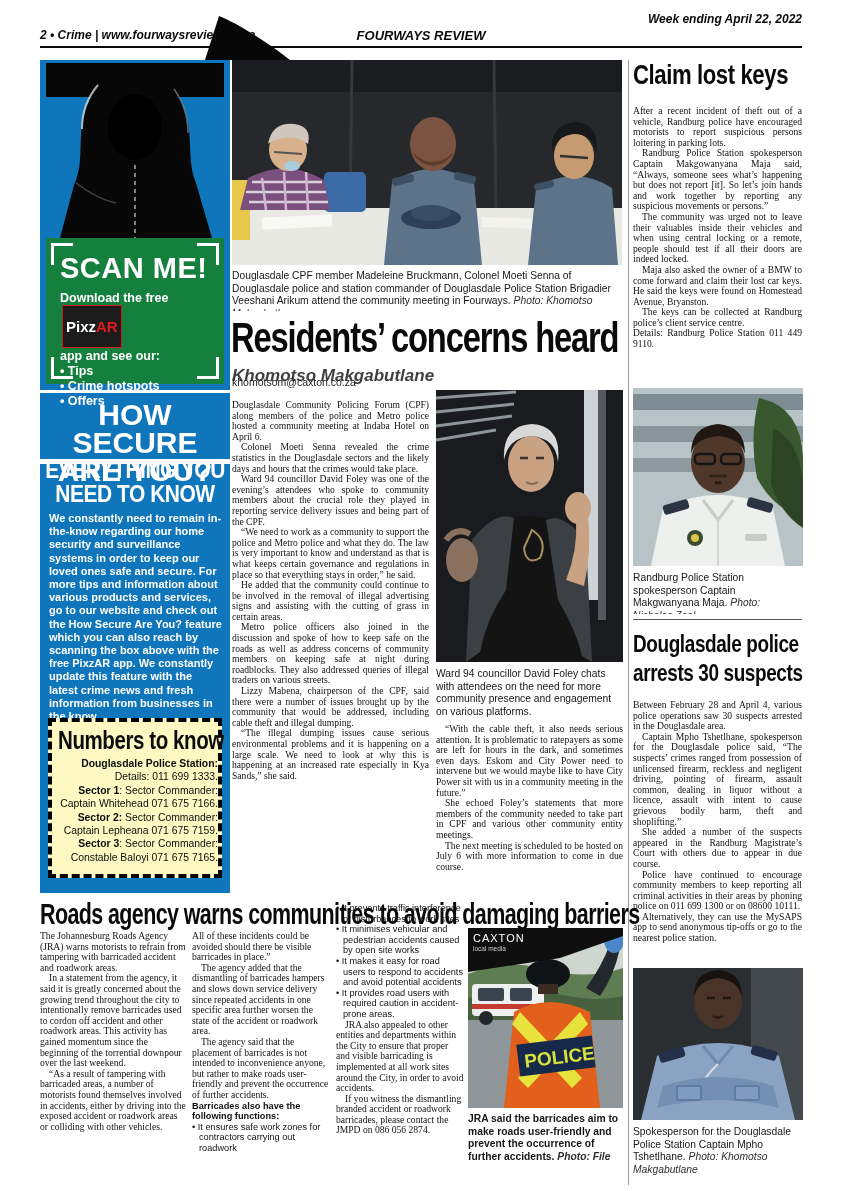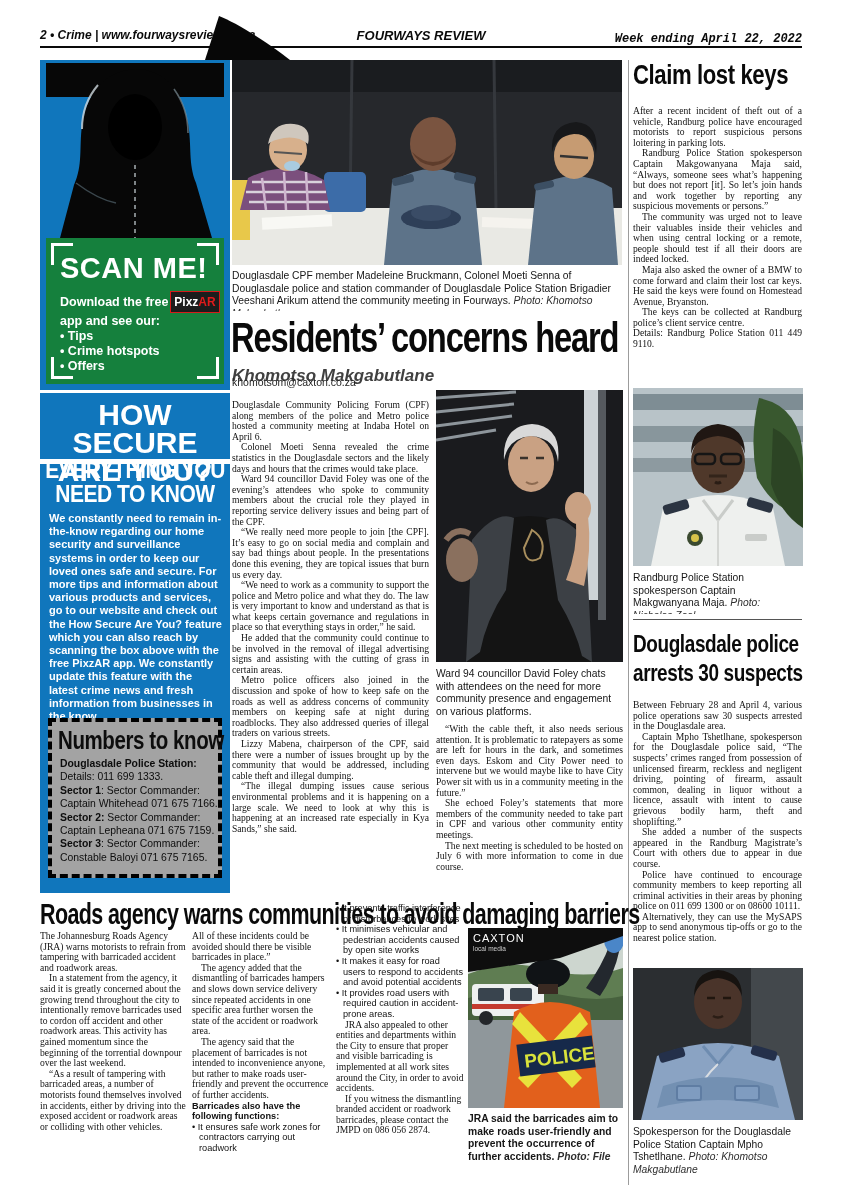--- a/index.html
+++ b/index.html
@@ -23,44 +23,44 @@
   
   .caption{font-size:10.3px;line-height:12.6px;color:#161616;}
   .caption .credit{font-style:italic;color:#2e2e2e;}
   .byline{font-weight:bold;font-style:italic;font-size:17px;color:#404040;}
   .email{font-size:10.5px;color:#222;}
   
   .ad{background:#1076bc;overflow:hidden;}
   .scanbox{position:absolute;background:#15803d;color:#fff;}
   .scan-title{font-weight:bold;font-size:29px;letter-spacing:0.5px;margin:14px 0 6px 14px;}
   .scan-line{font-weight:bold;font-size:12.5px;margin:1px 0 0 14px;}
-  .pixzar{display:inline-block;background:#1c1c1c;border:1px solid #d61a1a;padding:3px 3px;font-size:12px;font-weight:bold;margin-left:2px;}
+  .pixzar{display:inline-block;background:#1c1c1c;border:1px solid #d61a1a;padding:12px 3px;font-size:15px;font-weight:bold;margin-left:2px;}
   .pixzar .ar{color:#e01b1b;}
   .br{position:absolute;width:19px;height:19px;border:3px solid #fff;}
   .br.tl{left:5px;top:5px;border-right:none;border-bottom:none;}
   .br.tr{right:5px;top:5px;border-left:none;border-bottom:none;}
   .br.bl{left:5px;bottom:5px;border-right:none;border-top:none;}
   .br.brn{right:5px;bottom:5px;border-left:none;border-top:none;}
   .how{color:#fff;font-weight:bold;font-size:30px;line-height:28px;text-align:center;border-top:3px solid #fff;border-bottom:5px solid #fff;padding-top:8px;}
   .everything{color:#fff;font-weight:700;font-size:21px;line-height:21px;text-align:center;letter-spacing:-0.5px;transform:scaleY(1.12);transform-origin:center top;}
   .ad-body{color:#fff;font-weight:bold;font-size:11px;line-height:13.2px;}
   .ad-body p{margin:0;}
-  .numbers{position:absolute;background:#a3a3a3;border:4px dashed #000;color:#0d0d0d;}
+  .numbers{position:absolute;background:#fef9c3;border:4px dashed #000;color:#0d0d0d;text-align:right;}
   .num-title{font-weight:700;font-size:25px;letter-spacing:-0.5px;transform:scaleX(0.82);transform-origin:0 0;white-space:nowrap;margin:4px 0 2px 6px;}
   .num-row{font-size:10.4px;line-height:13.4px;margin-left:8px;}
   .num-row .nb{font-weight:bold;}
 </style>
 </head>
 <body>
 
 <div class="page">
 
   <div class="abs hdr" style="left:40px;top:28px;">2 • Crime | www.fourwaysreview.co.za</div>
   <div class="abs hdr" style="left:0;top:28px;width:842px;text-align:center;font-size:13px;">FOURWAYS REVIEW</div>
-  <div class="abs hdr" style="right:40px;top:32px;font-family:Liberation Mono, monospace;">Week ending April 22, 2022</div>
+  <div class="abs hdr" style="right:40px;top:12px;">Week ending April 22, 2022</div>
   <div class="abs rule" style="left:40px;top:46px;width:762px;height:2px;"></div>
   <svg class="abs" style="left:205px;top:16px;" width="85" height="44">
       <path d="M14 0 C30 6 62 26 85 44 L0 44 Z" fill="#070707"></path>
     </svg>
   <div class="abs vdiv" style="left:628px;top:60px;height:1125px;"></div>
 
   <div class="abs ad" style="left:40px;top:60px;width:190px;height:833px;">
 
     <svg class="abs" style="left:6px;top:3px;" width="178" height="175" viewBox="0 0 178 175">
       <rect width="178" height="175" fill="#1076bc"></rect>
@@ -146,21 +146,20 @@
   </div>
 
   <div class="abs hl" style="left:231px;top:313px;font-size:43px;letter-spacing:-1.5px;transform:scaleX(0.76);">Residents’ concerns heard</div>
   <div class="abs byline" style="left:232px;top:366px;">Khomotso Makgabutlane</div>
   <div class="abs email" style="left:232px;top:376px;">khomotsom@caxton.co.za</div>
 
   <div class="abs serif-col" style="left:232px;top:400px;width:197px;height:489px;">
     <p>Douglasdale Community Policing Forum (CPF) along members of the police and Metro police hosted a community meeting at Indaba Hotel on April 6.</p>
     <p class="ind">Colonel Moeti Senna revealed the crime statistics in the Douglasdale sectors and the likely days and hours that the crimes would take place.</p>
     <p class="ind">Ward 94 councillor David Foley was one of the evening’s attendees who spoke to community members about the crucial role they played in reporting service delivery issues and being part of the CPF.</p>
-    <p class="ind">“We really need more people to join [the CPF]. It’s easy to go on social media and complain and say bad things about people. In the presentations done this evening, they are topical issues that burn us every day.</p>
     <p class="ind">“We need to work as a community to support the police and Metro police and what they do. The law is very important to know and understand as that is what keeps certain governance and regulations in place so that everything stays in order,” he said.</p>
     <p class="ind">He added that the community could continue to be involved in the removal of illegal advertising signs and assisting with the cutting of grass in certain areas.</p>
     <p class="ind">Metro police officers also joined in the discussion and spoke of how to keep safe on the roads as well as address concerns of community members on keeping safe at night during roadblocks. They also addressed queries of illegal traders on various streets.</p>
     <p class="ind">Lizzy Mabena, chairperson of the CPF, said there were a number of issues brought up by the community that would be addressed, including cable theft and illegal dumping.</p>
     <p class="ind">“The illegal dumping issues cause serious environmental problems and it is happening on a large scale. We need to look at why this is happening at an increased rate especially in Kya Sands,” she said.</p>
   </div>
 
   <svg class="abs" style="left:436px;top:390px;" width="187" height="272" viewBox="0 0 187 272">
     <rect width="187" height="272" fill="#1a1b1e"></rect>
     <path d="M0 8 L80 2 M0 22 L78 14 M0 36 L76 26 M0 50 L60 40" stroke="#8d959b" stroke-width="3"></path>

